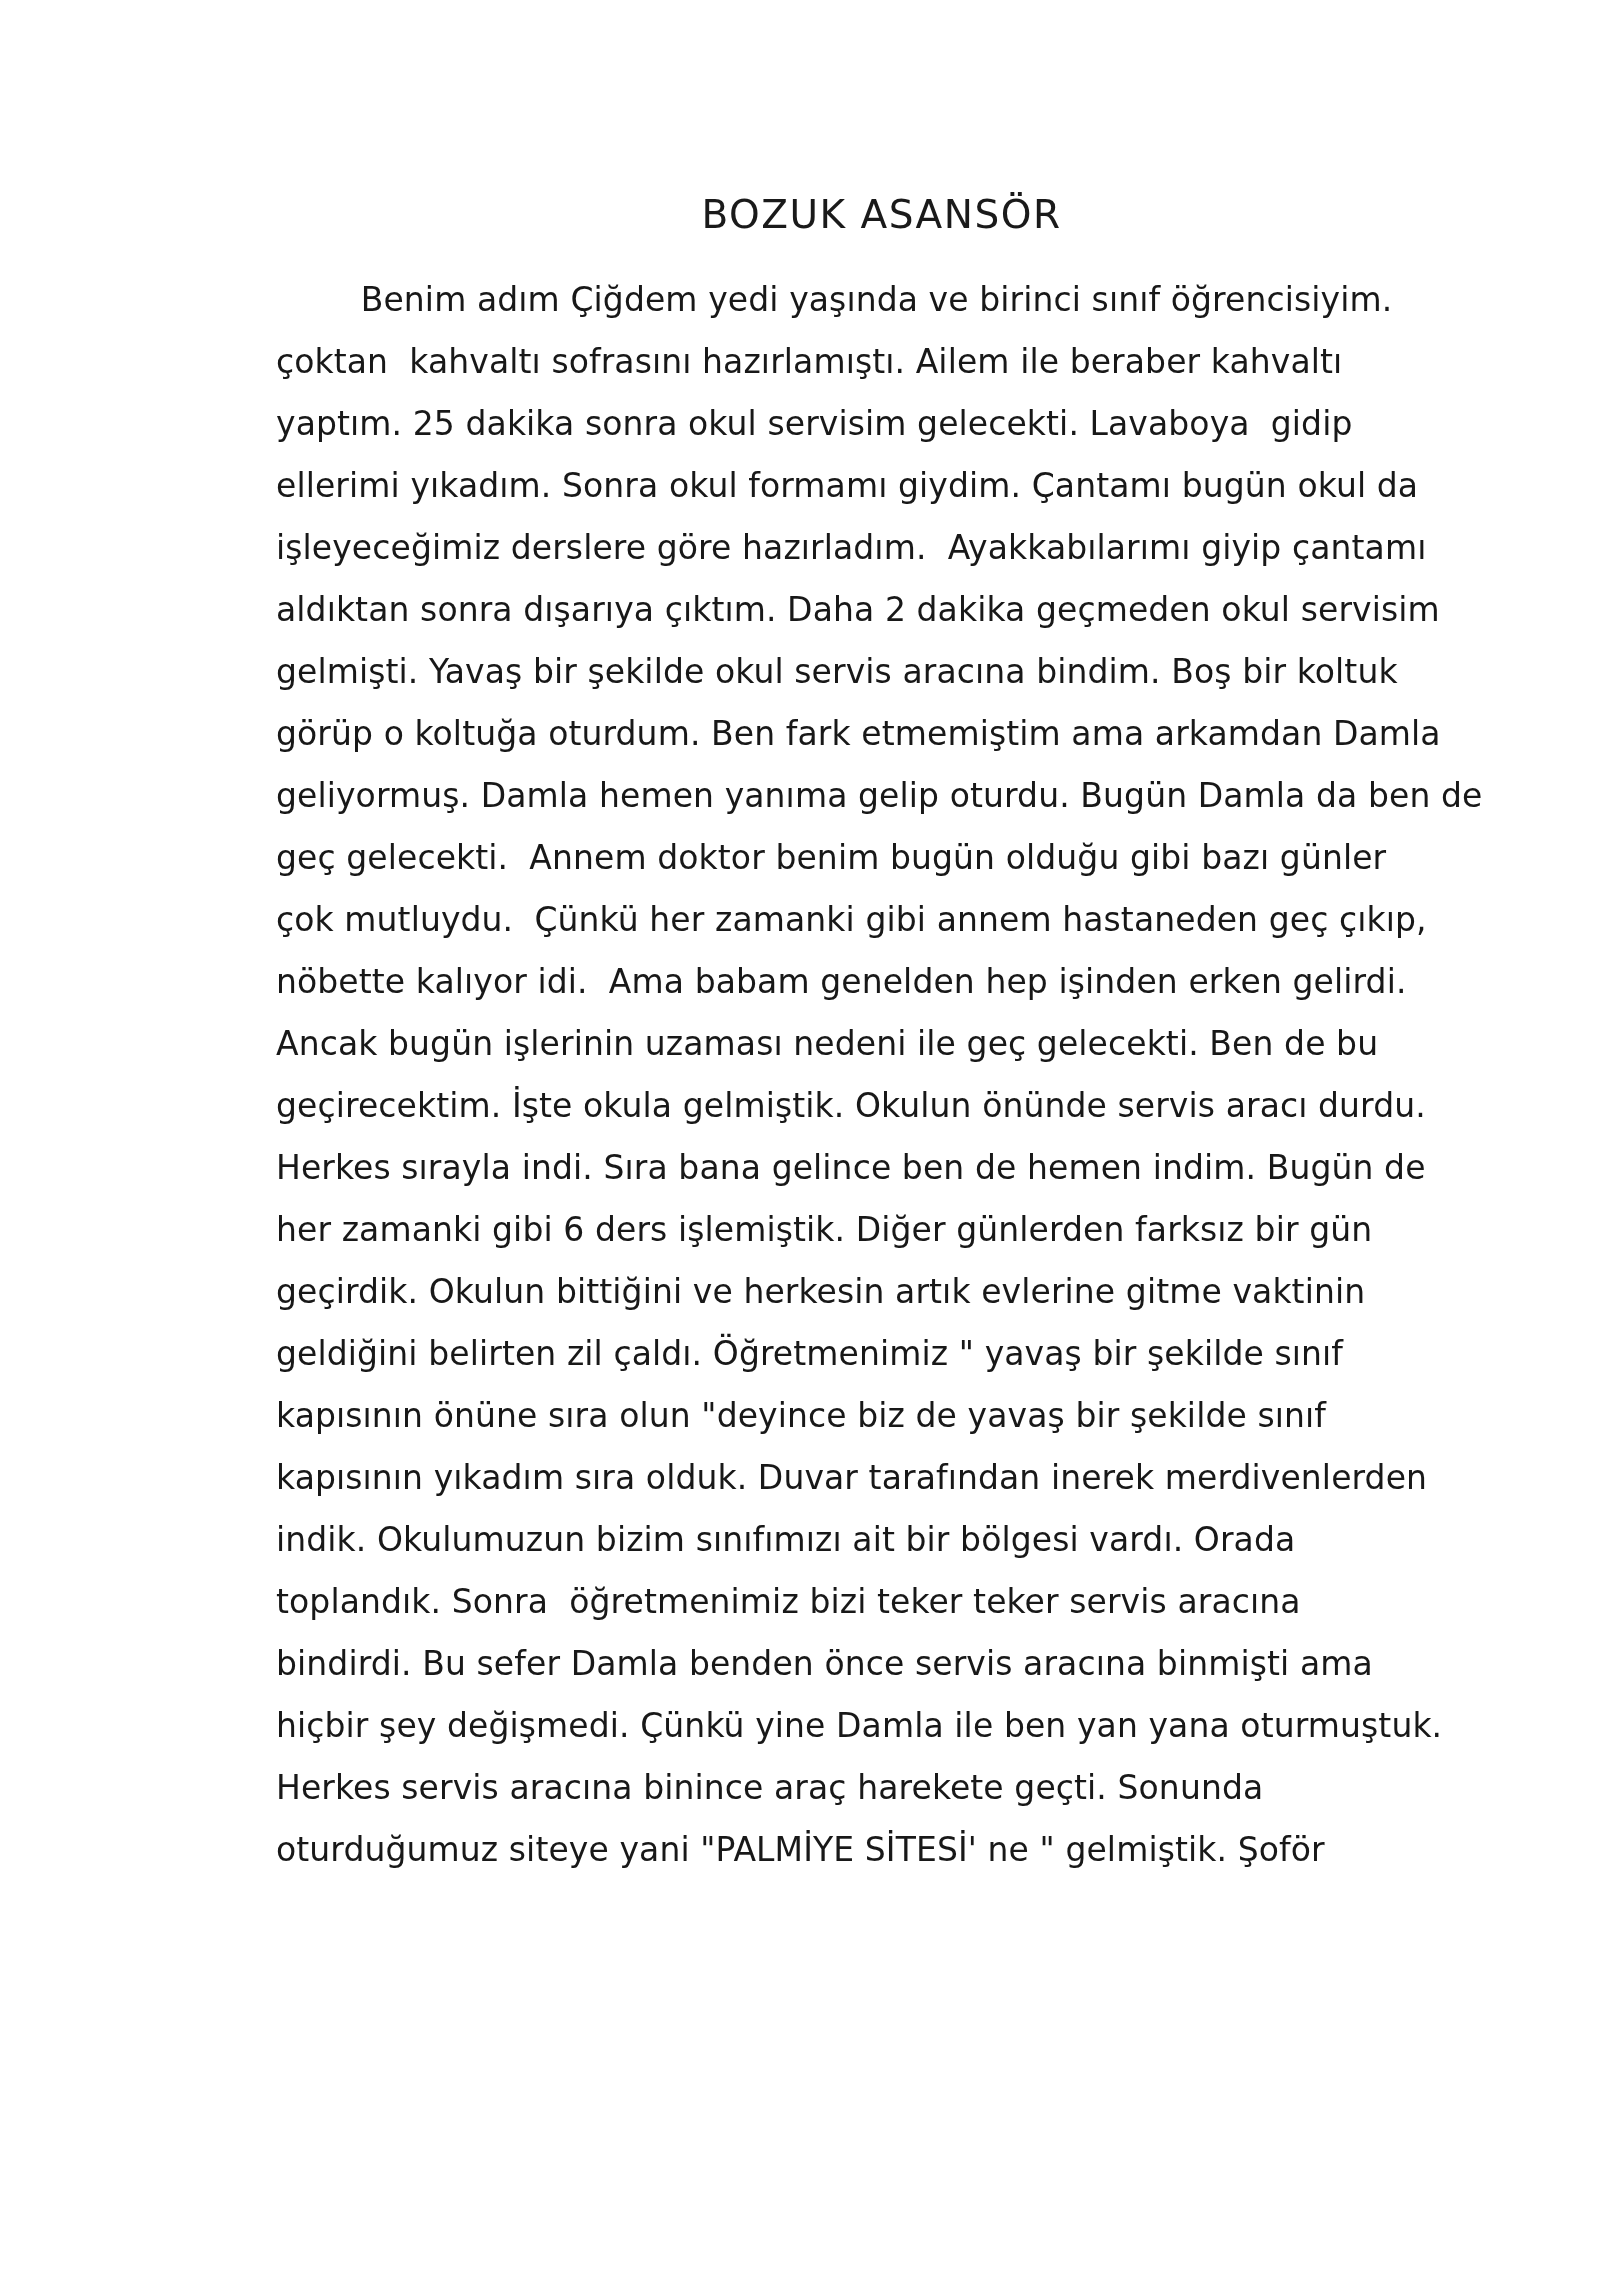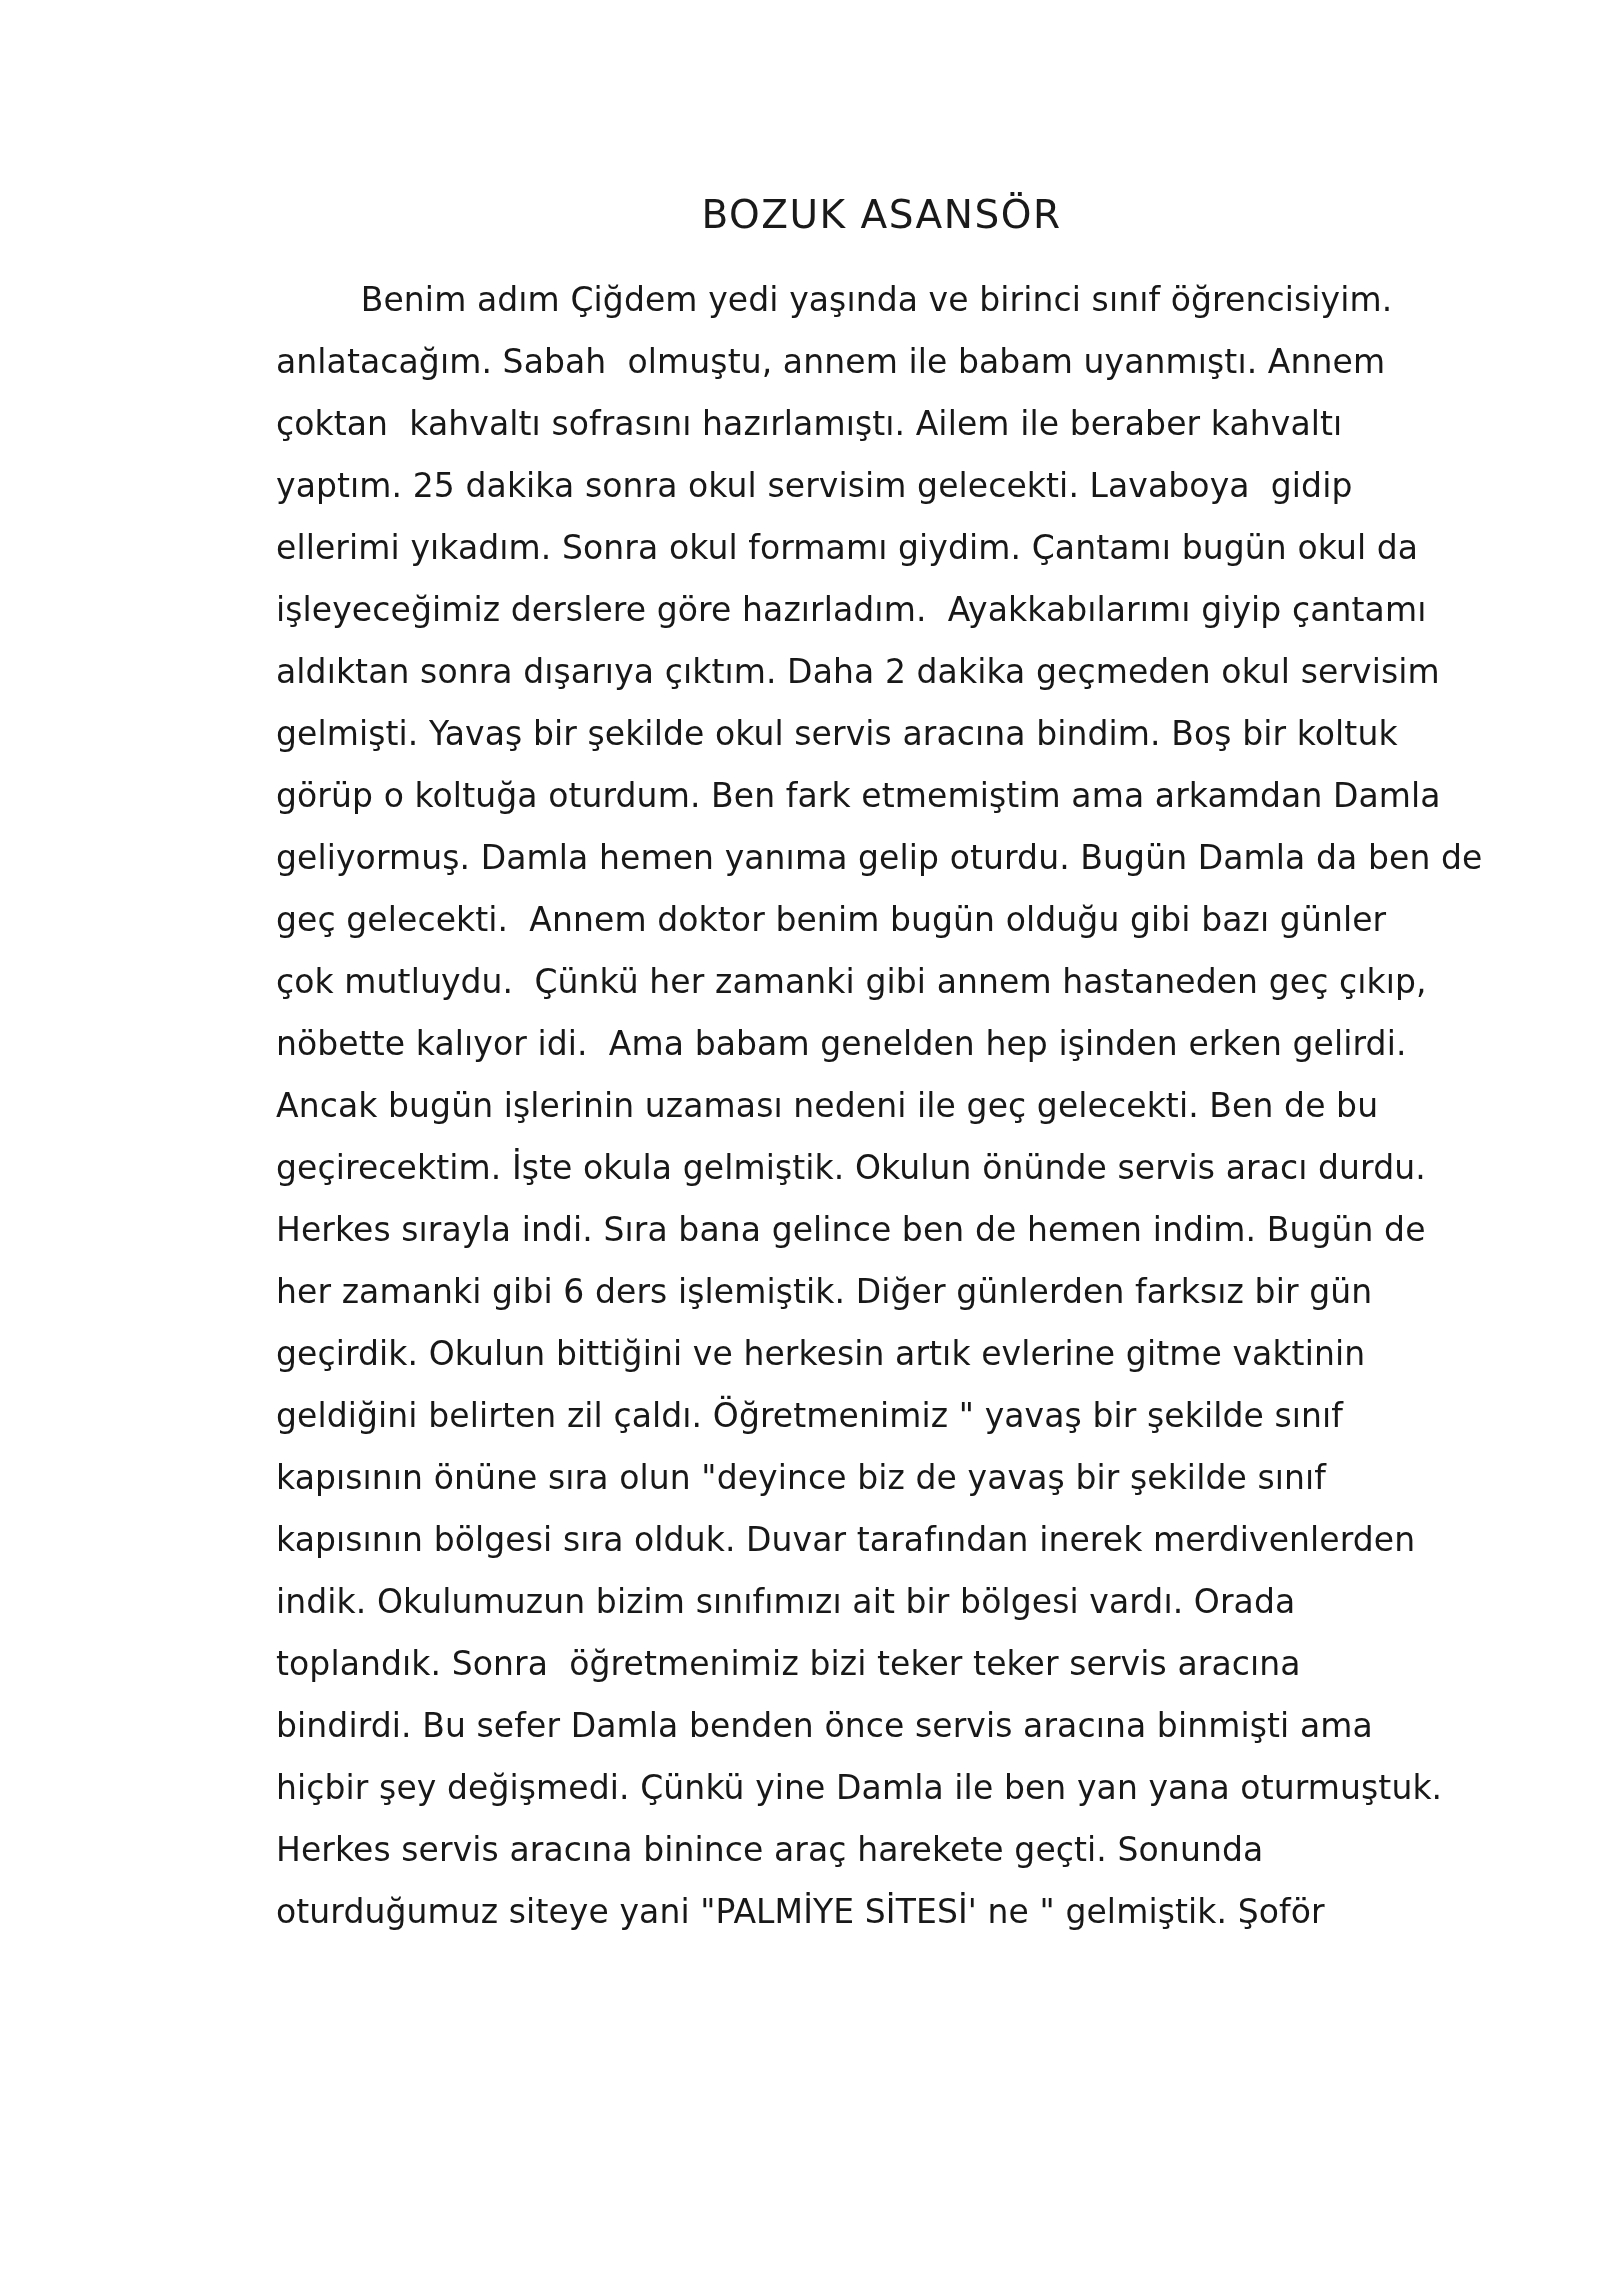--- a/index.html
+++ b/index.html
@@ -62,40 +62,39 @@
 </style>
 </head>
 <body>
 
 <div class="page">
 
   <div class="doc-title">BOZUK ASANSÖR</div>
 
   <div class="body-block" id="body-block">
       <span class="text-line">        Benim adım Çiğdem yedi yaşında ve birinci sınıf öğrencisiyim.</span>
-      <span class="text-line">anlatacağım. Sabah  olmuştu, annem ile babam uyanmıştı. Annem</span>
       <span class="text-line">çoktan  kahvaltı sofrasını hazırlamıştı. Ailem ile beraber kahvaltı</span>
       <span class="text-line">yaptım. 25 dakika sonra okul servisim gelecekti. Lavaboya  gidip</span>
       <span class="text-line">ellerimi yıkadım. Sonra okul formamı giydim. Çantamı bugün okul da</span>
       <span class="text-line">işleyeceğimiz derslere göre hazırladım.  Ayakkabılarımı giyip çantamı</span>
       <span class="text-line">aldıktan sonra dışarıya çıktım. Daha 2 dakika geçmeden okul servisim</span>
       <span class="text-line">gelmişti. Yavaş bir şekilde okul servis aracına bindim. Boş bir koltuk</span>
       <span class="text-line">görüp o koltuğa oturdum. Ben fark etmemiştim ama arkamdan Damla</span>
       <span class="text-line">geliyormuş. Damla hemen yanıma gelip oturdu. Bugün Damla da ben de</span>
       <span class="text-line">geç gelecekti.  Annem doktor benim bugün olduğu gibi bazı günler</span>
       <span class="text-line">çok mutluydu.  Çünkü her zamanki gibi annem hastaneden geç çıkıp,</span>
       <span class="text-line">nöbette kalıyor idi.  Ama babam genelden hep işinden erken gelirdi.</span>
       <span class="text-line">Ancak bugün işlerinin uzaması nedeni ile geç gelecekti. Ben de bu</span>
       <span class="text-line">geçirecektim. İşte okula gelmiştik. Okulun önünde servis aracı durdu.</span>
       <span class="text-line">Herkes sırayla indi. Sıra bana gelince ben de hemen indim. Bugün de</span>
       <span class="text-line">her zamanki gibi 6 ders işlemiştik. Diğer günlerden farksız bir gün</span>
       <span class="text-line">geçirdik. Okulun bittiğini ve herkesin artık evlerine gitme vaktinin</span>
       <span class="text-line">geldiğini belirten zil çaldı. Öğretmenimiz " yavaş bir şekilde sınıf</span>
       <span class="text-line">kapısının önüne sıra olun "deyince biz de yavaş bir şekilde sınıf</span>
-      <span class="text-line">kapısının bölgesi sıra olduk. Duvar tarafından inerek merdivenlerden</span>
+      <span class="text-line">kapısının yıkadım sıra olduk. Duvar tarafından inerek merdivenlerden</span>
       <span class="text-line">indik. Okulumuzun bizim sınıfımızı ait bir bölgesi vardı. Orada</span>
       <span class="text-line">toplandık. Sonra  öğretmenimiz bizi teker teker servis aracına</span>
       <span class="text-line">bindirdi. Bu sefer Damla benden önce servis aracına binmişti ama</span>
       <span class="text-line">hiçbir şey değişmedi. Çünkü yine Damla ile ben yan yana oturmuştuk.</span>
       <span class="text-line">Herkes servis aracına binince araç harekete geçti. Sonunda</span>
       <span class="text-line">oturduğumuz siteye yani "PALMİYE SİTESİ' ne " gelmiştik. Şoför</span>
     </div>
 
 </div>
 

